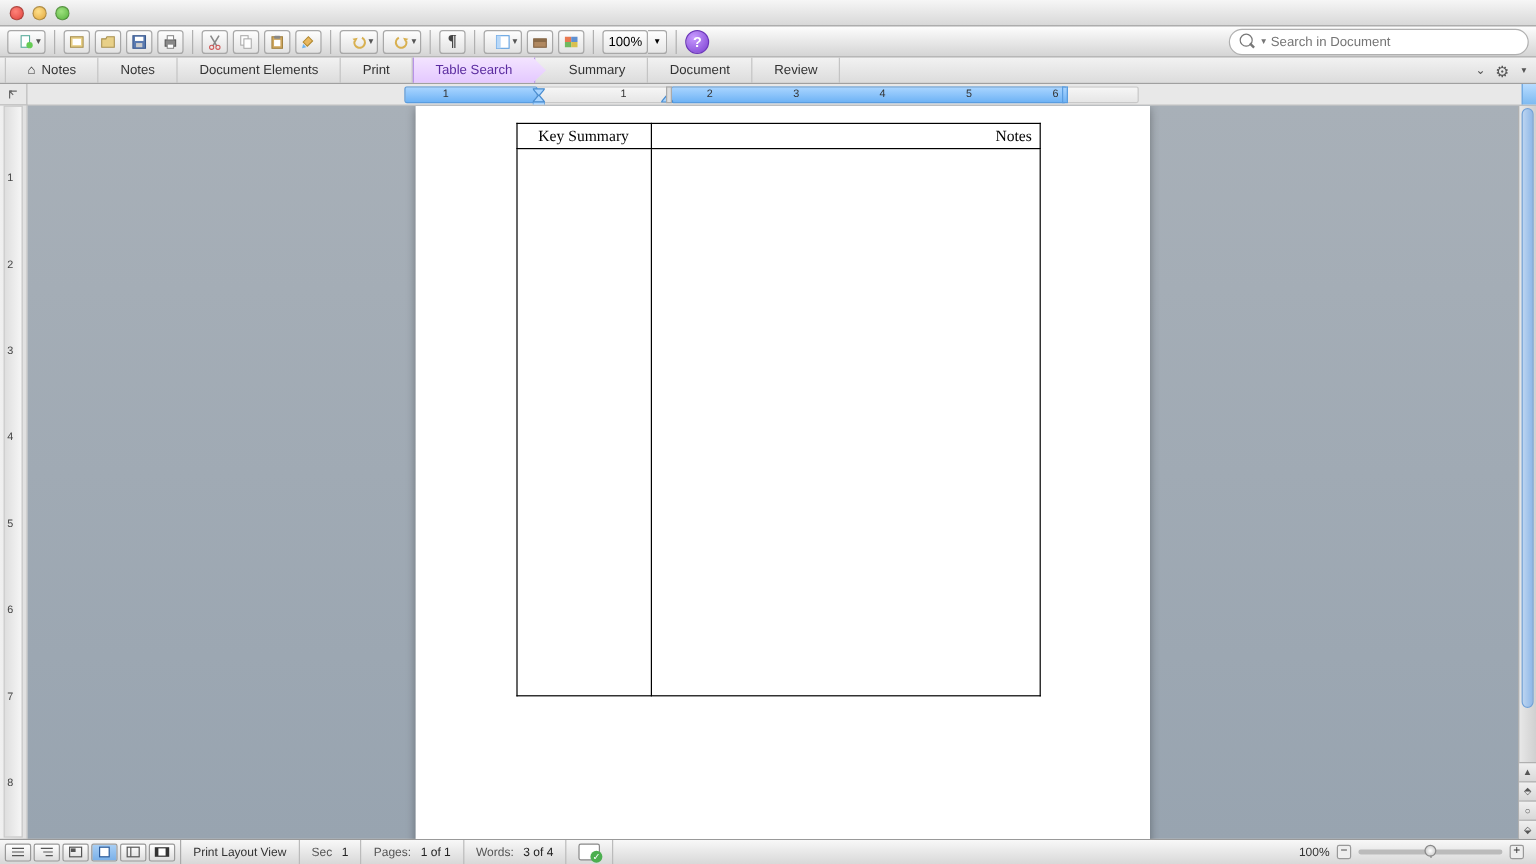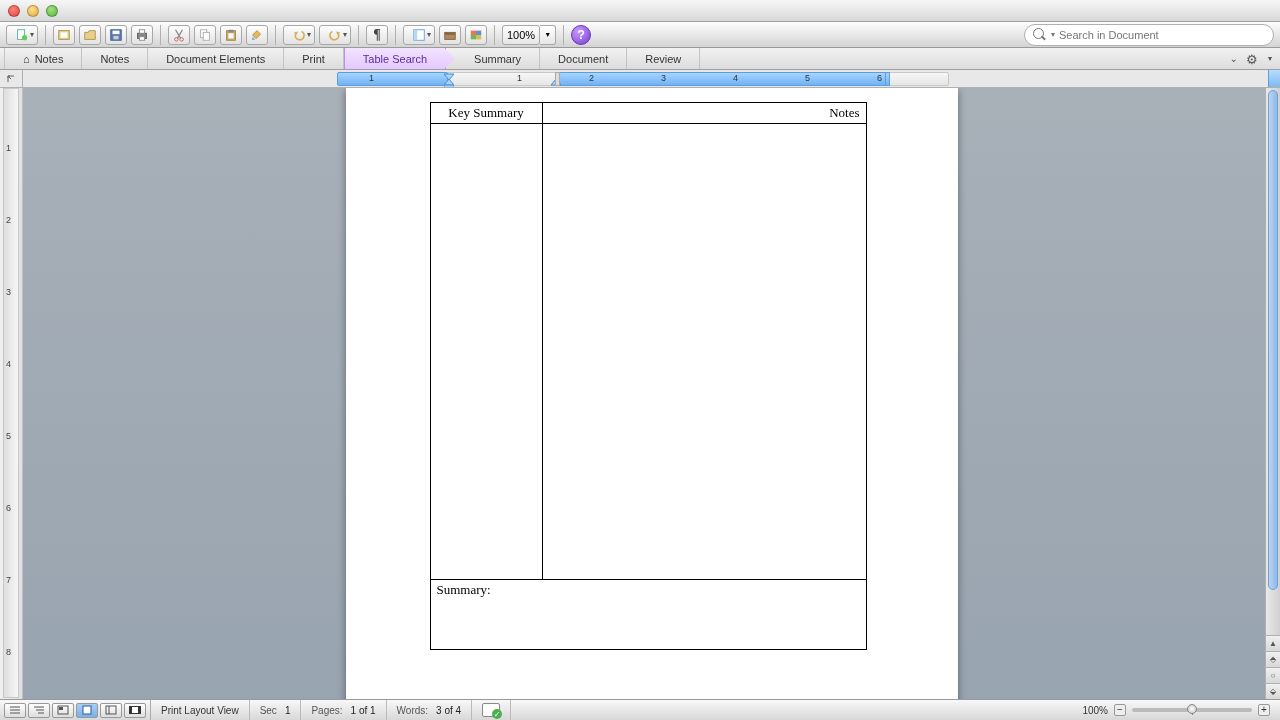--- a/index.html
+++ b/index.html
@@ -305,23 +305,20 @@
       <table class="doc-table">
         <tbody>
             <tr>
           <td class="th1">Key Summary</td>
           <td class="th2">Notes</td>
         </tr>
         <tr class="body-row">
           <td></td>
           <td></td>
         </tr>
-        <tr class="sum-row">
-          <td colspan="2"><span>Summary:</span></td>
-        </tr>
       </tbody>
         </table>
     </div>
   </div>
 </div>
 
 <div class="scroll-v">
   <div class="scroll-thumb"></div>
   <div class="scroll-btns">
     <div class="sbtn">▲</div>

